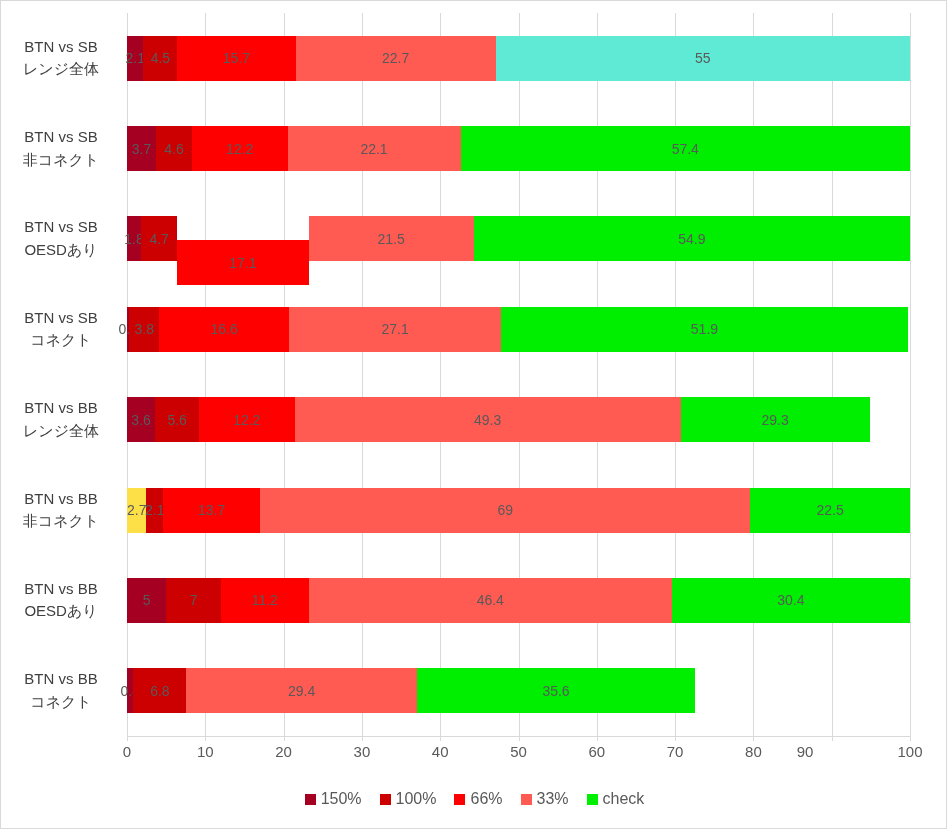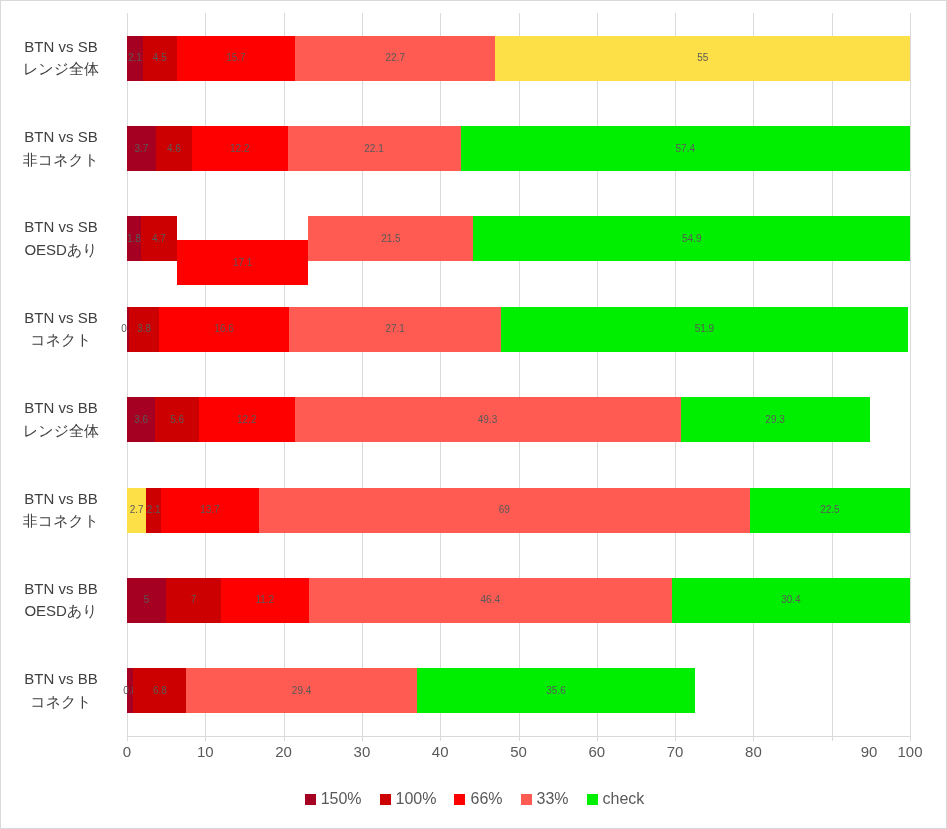--- a/index.html
+++ b/index.html
@@ -58,21 +58,21 @@
   .seg {
     position: relative;
     height: 100%;
     display: flex;
     align-items: center;
     justify-content: center;
     overflow: visible;
   }
 
   .seg-label {
-    font-size: 10px;
+    font-size: 14px;
     color: #595959;
     white-space: nowrap;
     line-height: 1;
     pointer-events: none;
   }
   .ylabel {
     position: absolute;
     left: 0;
     width: 120px;
     text-align: center;
@@ -201,21 +201,21 @@
             </div>
             <div class="seg" style="width: 35.235px; background: rgb(204, 0, 0);">
               <span class="seg-label">4.5</span>
             </div>
             <div class="seg" style="width: 122.931px; background: rgb(255, 0, 0); text-align: right;">
               <span class="seg-label">15.7</span>
             </div>
             <div class="seg" style="width: 208px; background: rgb(255, 91, 82);">
               <span class="seg-label">22.7</span>
             </div>
-            <div class="seg" style="width: 430.65px; background: #fde047;">
+            <div class="seg" style="width: 430.65px; background: #5eead4;">
               <span class="seg-label">55</span>
             </div>
           </div>
         </div>
         <div class="cat-row" style="top: 90.375px; height: 90.375px;">
           <div class="bar" style="height: 45px;">
             <div class="seg" style="width: 28.971px; background: rgb(165, 0, 33);">
               <span class="seg-label">3.7</span>
             </div>
             <div class="seg" style="width: 36.018px; background: rgb(204, 0, 0);">
@@ -360,21 +360,21 @@
       <div class="xtick-label" style="left: 439.2px;">40</div>
       <div class="xtick" style="left: 517.5px;"></div>
       <div class="xtick-label" style="left: 517.5px;">50</div>
       <div class="xtick" style="left: 595.8px;"></div>
       <div class="xtick-label" style="left: 595.8px;">60</div>
       <div class="xtick" style="left: 674.1px;"></div>
       <div class="xtick-label" style="left: 674.1px;">70</div>
       <div class="xtick" style="left: 752.4px;"></div>
       <div class="xtick-label" style="left: 752.4px;">80</div>
       <div class="xtick" style="left: 830.7px;"></div>
-      <div class="xtick-label" style="left: 868px;">90</div>
+      <div class="xtick-label" style="left: 804px;">90</div>
       <div class="xtick" style="left: 909px;"></div>
       <div class="xtick-label" style="left: 909px;">100</div>
     </div>
 
   <div id="legend">
       <div class="legend-item">
         <span class="legend-swatch" style="background: rgb(165, 0, 33);"></span>
         <span class="legend-text">150%</span>
       </div>
       <div class="legend-item">

